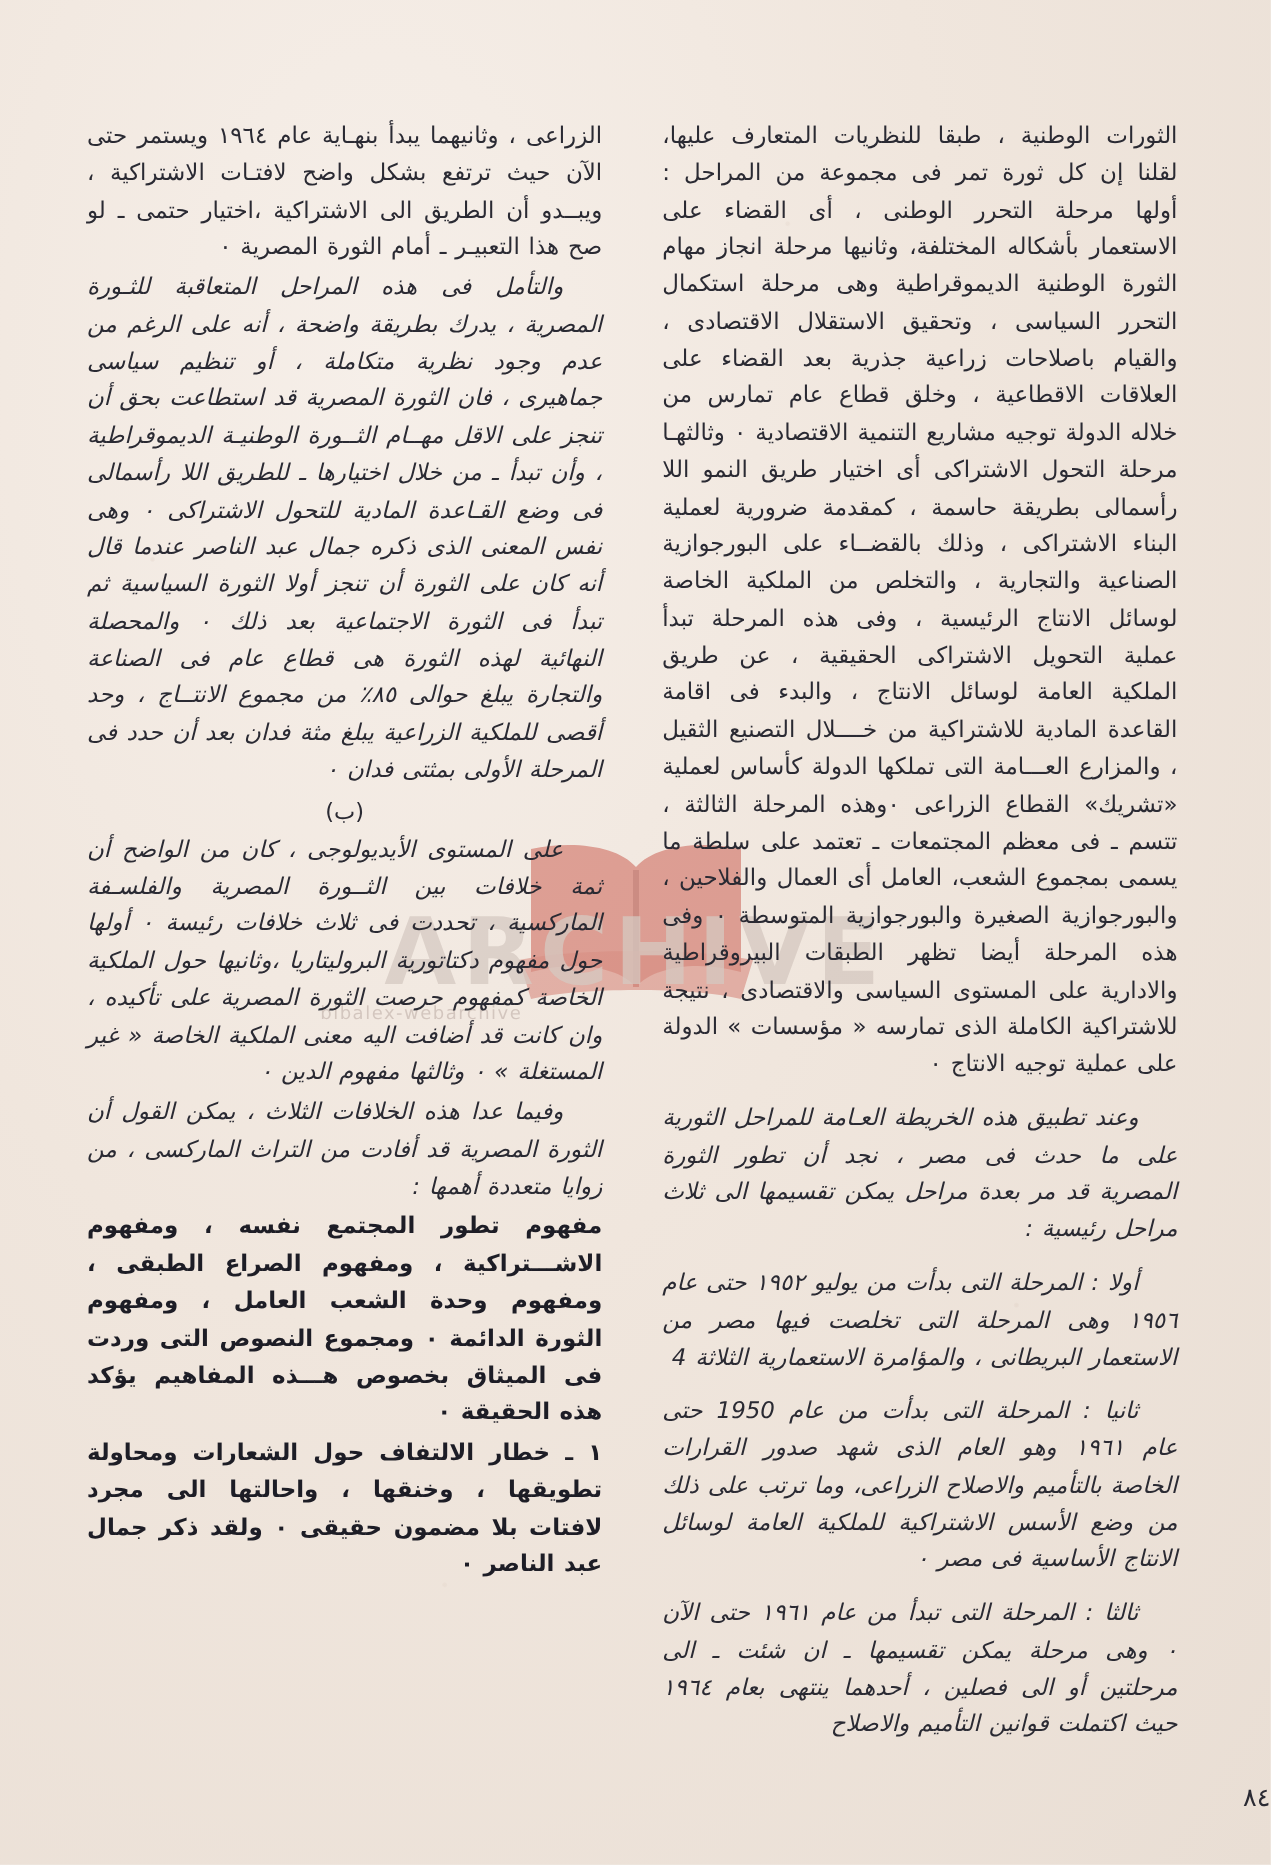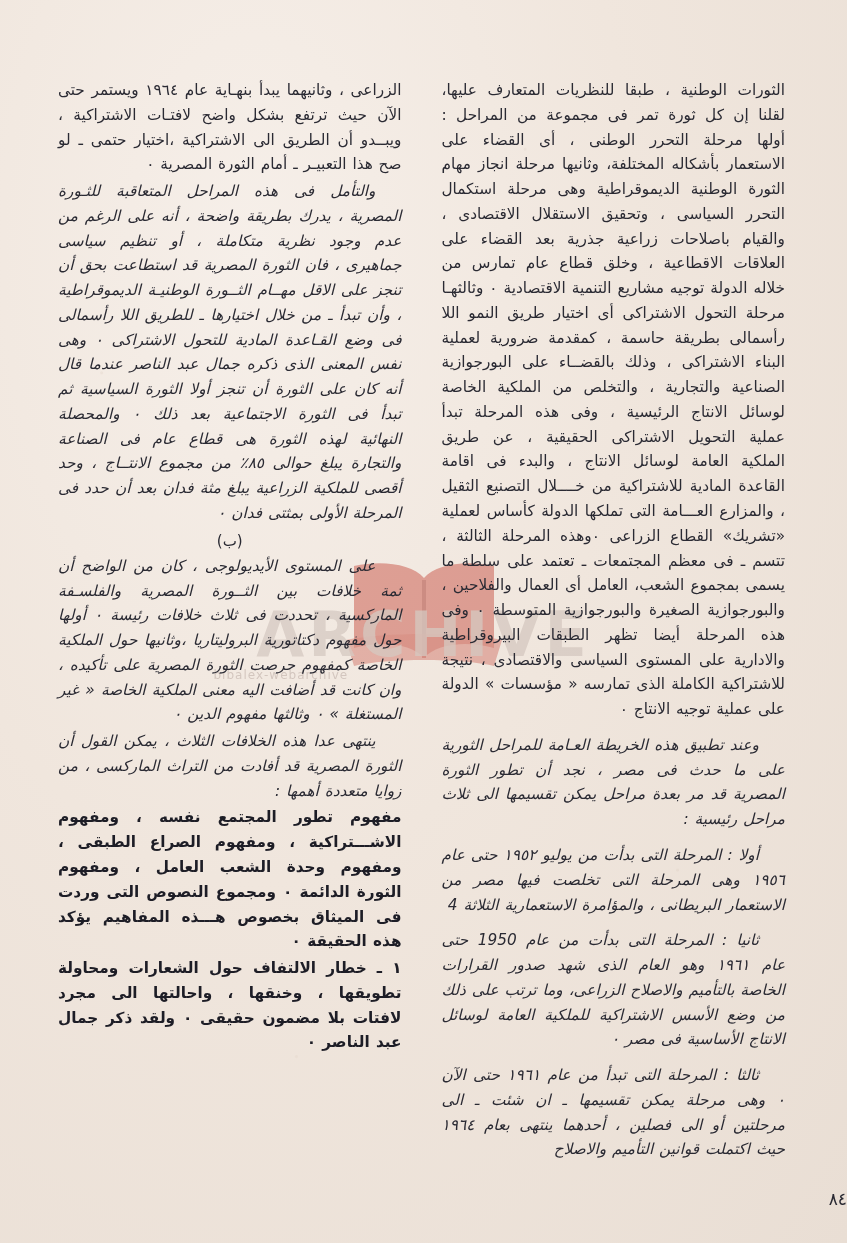--- a/index.html
+++ b/index.html
@@ -162,21 +162,21 @@
         <p class="indent">ثانيا : المرحلة التى بدأت من عام 1950 حتى عام ١٩٦١ وهو العام الذى شهد صدور القرارات الخاصة بالتأميم والاصلاح الزراعى، وما ترتب على ذلك من وضع الأسس الاشتراكية للملكية العامة لوسائل الانتاج الأساسية فى مصر ٠</p>
         <div class="spacer"></div>
         <p class="indent">ثالثا : المرحلة التى تبدأ من عام ١٩٦١ حتى الآن ٠ وهى مرحلة يمكن تقسيمها ـ ان شئت ـ الى مرحلتين أو الى فصلين ، أحدهما ينتهى بعام ١٩٦٤ حيث اكتملت قوانين التأميم والاصلاح</p>
       </div>
 
       <div class="col">
         <p>الزراعى ، وثانيهما يبدأ بنهـاية عام ١٩٦٤ ويستمر حتى الآن حيث ترتفع بشكل واضح لافتـات الاشتراكية ، ويبــدو أن الطريق الى الاشتراكية ،اختيار حتمى ـ لو صح هذا التعبيـر ـ أمام الثورة المصرية ٠</p>
         <p class="indent">والتأمل فى هذه المراحل المتعاقبة للثـورة المصرية ، يدرك بطريقة واضحة ، أنه على الرغم من عدم وجود نظرية متكاملة ، أو تنظيم سياسى جماهيرى ، فان الثورة المصرية قد استطاعت بحق أن تنجز على الاقل مهــام الثــورة الوطنيـة الديموقراطية ، وأن تبدأ ـ من خلال اختيارها ـ للطريق اللا رأسمالى فى وضع القـاعدة المادية للتحول الاشتراكى ٠ وهى نفس المعنى الذى ذكره جمال عبد الناصر عندما قال أنه كان على الثورة أن تنجز أولا الثورة السياسية ثم تبدأ فى الثورة الاجتماعية بعد ذلك ٠ والمحصلة النهائية لهذه الثورة هى قطاع عام فى الصناعة والتجارة يبلغ حوالى ٨٥٪ من مجموع الانتــاج ، وحد أقصى للملكية الزراعية يبلغ مثة فدان بعد أن حدد فى المرحلة الأولى بمثتى فدان ٠</p>
         <div class="marker">(ب)</div>
         <p class="indent">على المستوى الأيديولوجى ، كان من الواضح أن ثمة خلافات بين الثــورة المصرية والفلسـفة الماركسية ، تحددت فى ثلاث خلافات رئيسة ٠ أولها حول مفهوم دكتاتورية البروليتاريا ،وثانيها حول الملكية الخاصة كمفهوم حرصت الثورة المصرية على تأكيده ، وان كانت قد أضافت اليه معنى الملكية الخاصة « غير المستغلة » ٠ وثالثها مفهوم الدين ٠</p>
-        <p class="indent">ينتهى عدا هذه الخلافات الثلاث ، يمكن القول أن الثورة المصرية قد أفادت من التراث الماركسى ، من زوايا متعددة أهمها :</p>
+        <p class="indent">وفيما عدا هذه الخلافات الثلاث ، يمكن القول أن الثورة المصرية قد أفادت من التراث الماركسى ، من زوايا متعددة أهمها :</p>
         <p class="bold">مفهوم تطور المجتمع نفسه ، ومفهوم الاشـــتراكية ، ومفهوم الصراع الطبقى ، ومفهوم وحدة الشعب العامل ، ومفهوم الثورة الدائمة ٠ ومجموع النصوص التى وردت فى الميثاق بخصوص هـــذه المفاهيم يؤكد هذه الحقيقة ٠</p>
         <p class="bold">١ ـ خطار الالتفاف حول الشعارات ومحاولة تطويقها ، وخنقها ، واحالتها الى مجرد لافتات بلا مضمون حقيقى ٠ ولقد ذكر جمال عبد الناصر ٠</p>
       </div>
 
     </div>
   </div>
 
   <div class="pagenum">٨٤</div>
 </div>
 

